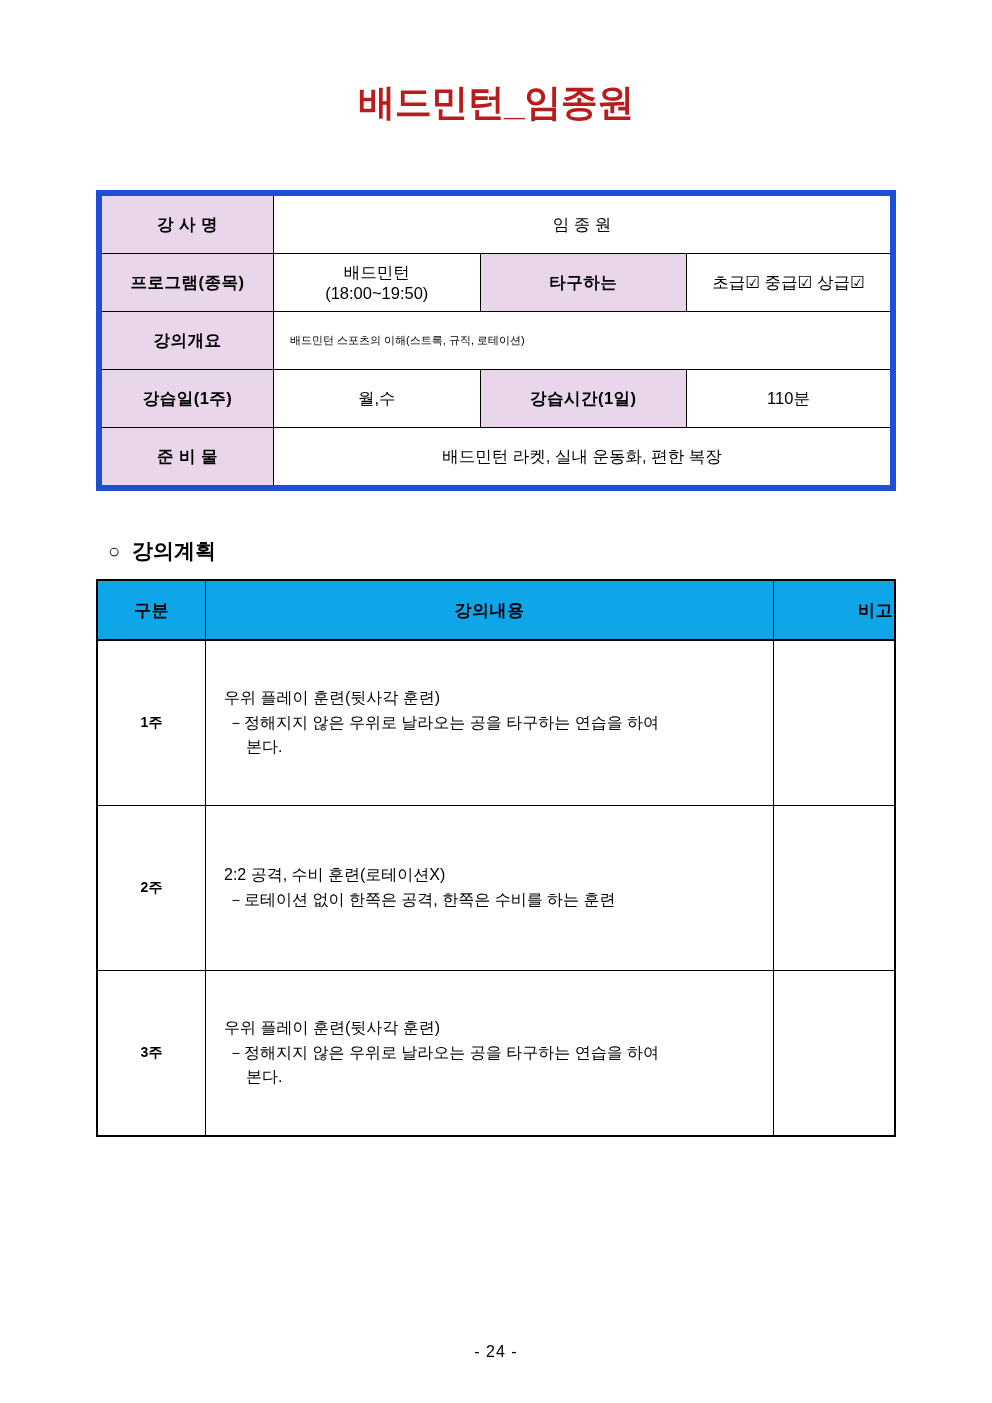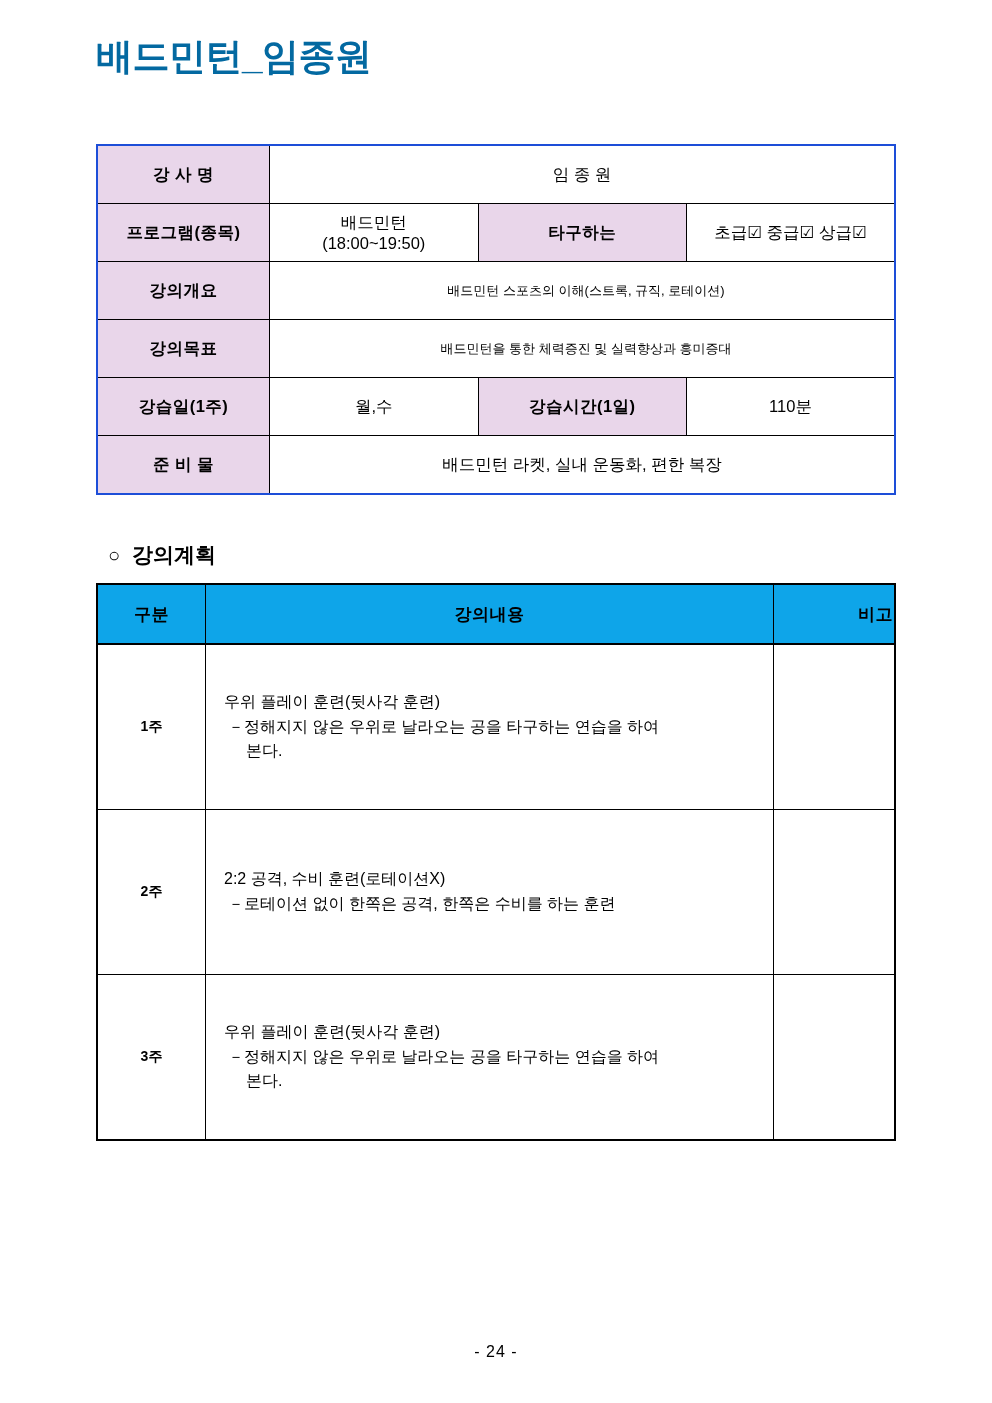--- a/index.html
+++ b/index.html
@@ -16,61 +16,61 @@
     overflow: hidden;
   }
   .page {
     width: 992px;
     height: 1403px;
     box-sizing: border-box;
     padding: 0 96px;
     position: relative;
   }
   .doc-title {
-    text-align: left;
+    text-align: center;
     font-size: 37px;
     font-weight: bold;
     letter-spacing: -0.5px;
     margin: 0;
-    padding-top: 32px;
+    padding-top: 78px;
     padding-bottom: 0;
-    color: #0369a1;
+    color: #b91c1c;
   }
 
   
   table {
     border-collapse: collapse;
     table-layout: fixed;
   }
   .info-table {
     width: 800px;
     margin-top: 62px;
-    border: 2px solid #1d4ed8;
+    border: 6px solid #1d4ed8;
   }
   .info-table td {
     border: 1px solid #000;
     font-size: 16.5px;
     padding: 6px 8px;
     vertical-align: middle;
     height: 45px;
   }
   .info-table td.label {
     background: #e9d6ea;
     text-align: center;
     font-weight: bold;
     letter-spacing: 0.5px;
     width: 155px;
   }
   .info-table td.value-center {
     text-align: center;
   }
   .info-table td.value-left {
-    text-align: center;
+    text-align: left;
     padding-left: 16px;
-    font-size: 13px;
+    font-size: 11px;
   }
   .two-line {
     line-height: 1.25;
   }
   .cb {
     letter-spacing: 0px;
   }
 
   
   .section-heading {
@@ -160,24 +160,20 @@
         <td class="value-center two-line">
           <div>배드민턴</div>
           <div>(18:00~19:50)</div>
         </td>
         <td class="label">타구하는</td>
         <td class="value-center cb">초급☑ 중급☑ 상급☑</td>
       </tr>
       <tr>
         <td class="label">강의개요</td>
         <td class="value-left" colspan="3">배드민턴 스포츠의 이해(스트록, 규직, 로테이션)</td>
-      </tr>
-      <tr>
-        <td class="label">강의목표</td>
-        <td class="value-left" colspan="3">배드민턴을 통한 체력증진 및 실력향상과 흥미증대</td>
       </tr>
       <tr>
         <td class="label">강습일(1주)</td>
         <td class="value-center">월,수</td>
         <td class="label">강습시간(1일)</td>
         <td class="value-center">110분</td>
       </tr>
       <tr>
         <td class="label">준 비 물</td>
         <td class="value-center" colspan="3">배드민턴 라켓, 실내 운동화, 편한 복장</td>

